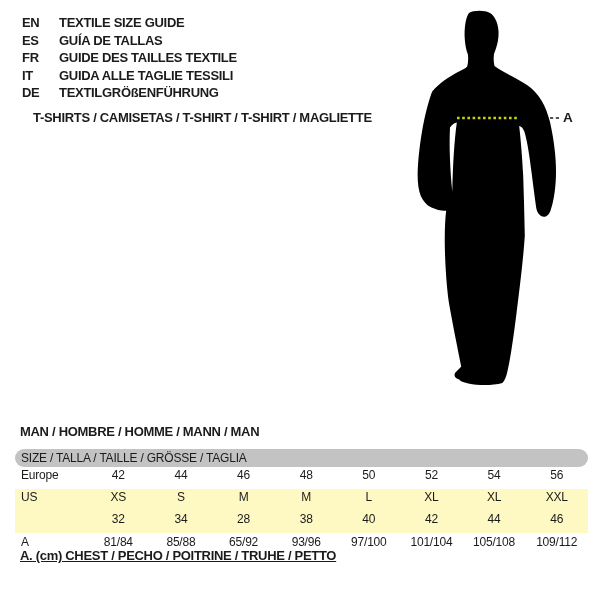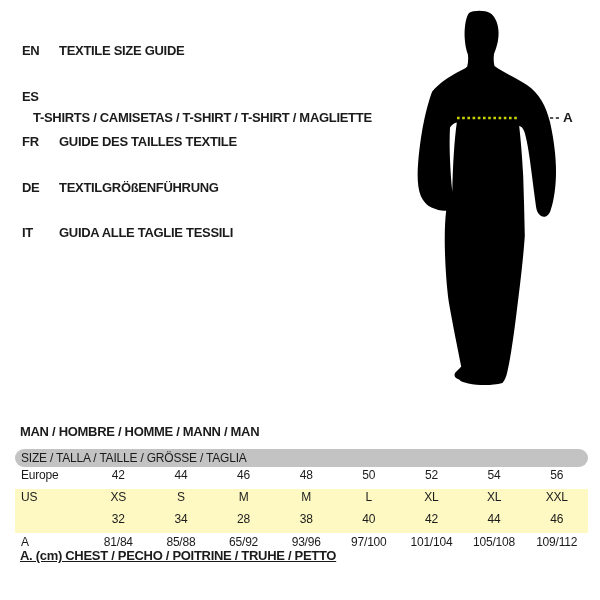--- a/index.html
+++ b/index.html
@@ -4,21 +4,21 @@
 <style>
   html,body{margin:0;padding:0;}
   body{
     width:600px;height:600px;background:#ffffff;position:relative;
     font-family:"Liberation Sans", sans-serif;color:#1b1b1b;overflow:hidden;
   }
   .abs{position:absolute;}
 
   
   .lang-list{top:14px;left:22px;}
-  .lang-row{display:flex;line-height:17.5px;font-size:13px;font-weight:bold;letter-spacing:-0.3px;margin-top:28px;}
+  .lang-row{display:flex;line-height:17.5px;font-size:13px;font-weight:bold;letter-spacing:-0.3px;}
   .lang-code{width:37px;}
 
   
   .cats{top:109px;left:33px;font-size:13px;font-weight:bold;letter-spacing:-0.3px;line-height:17.5px;}
 
   
   svg.fig{top:0;left:0;pointer-events:none;}
   .measure-a{top:110px;left:563px;font-size:13.5px;font-weight:bold;}
 
   
@@ -39,32 +39,33 @@
 </head>
 <body>
 
 <div class="abs lang-list">
   <div class="lang-row">
     <span class="lang-code">EN</span>
     <span>TEXTILE SIZE GUIDE</span>
   </div>
   <div class="lang-row">
     <span class="lang-code">ES</span>
+    <span>GUÍA DE TALLAS</span>
   </div>
   <div class="lang-row">
     <span class="lang-code">FR</span>
     <span>GUIDE DES TAILLES TEXTILE</span>
   </div>
   <div class="lang-row">
+    <span class="lang-code">IT</span>
+    <span>GUIDA ALLE TAGLIE TESSILI</span>
+  </div>
+  <div class="lang-row">
     <span class="lang-code">DE</span>
     <span>TEXTILGRÖßENFÜHRUNG</span>
-  </div>
-  <div class="lang-row">
-    <span class="lang-code">IT</span>
-    <span>GUIDA ALLE TAGLIE TESSILI</span>
   </div>
 </div>
 
 <div class="abs cats">
   <div>T-SHIRTS / CAMISETAS / T-SHIRT / T-SHIRT / MAGLIETTE</div>
 </div>
 
 <svg class="abs fig" width="600" height="600" viewBox="0 0 600 600">
   <path fill="#000000" d="
     M 469 13

